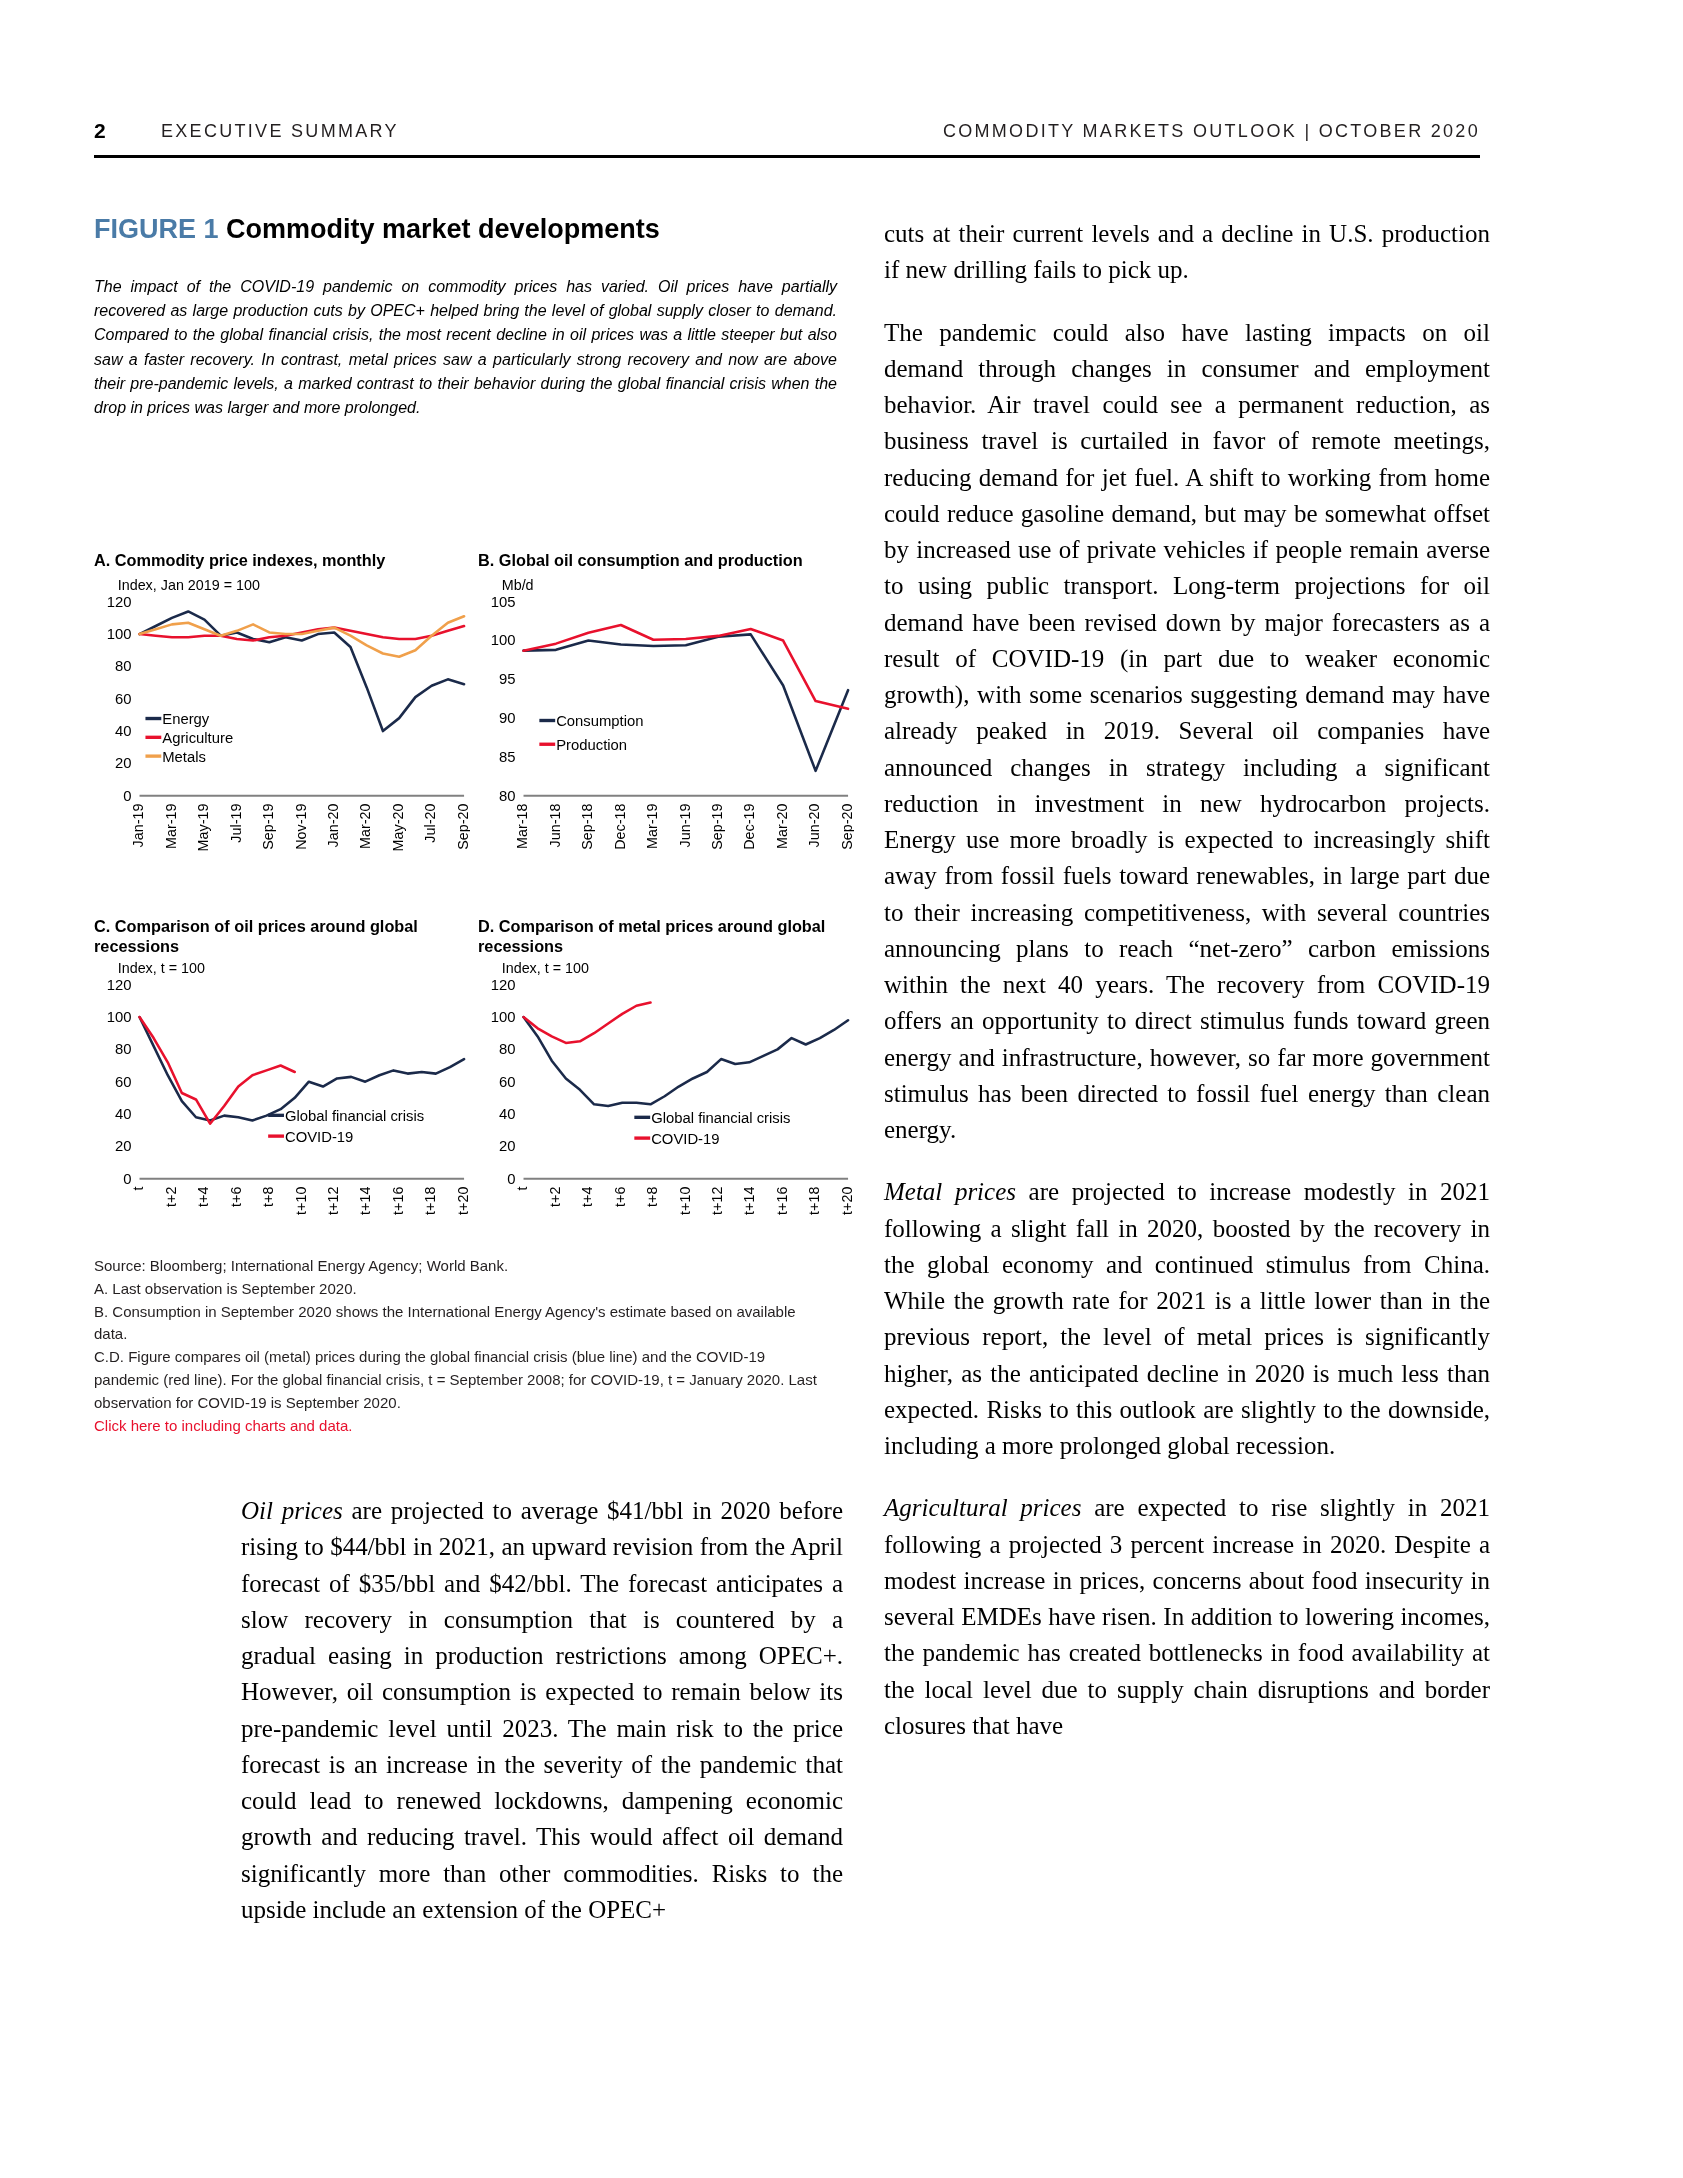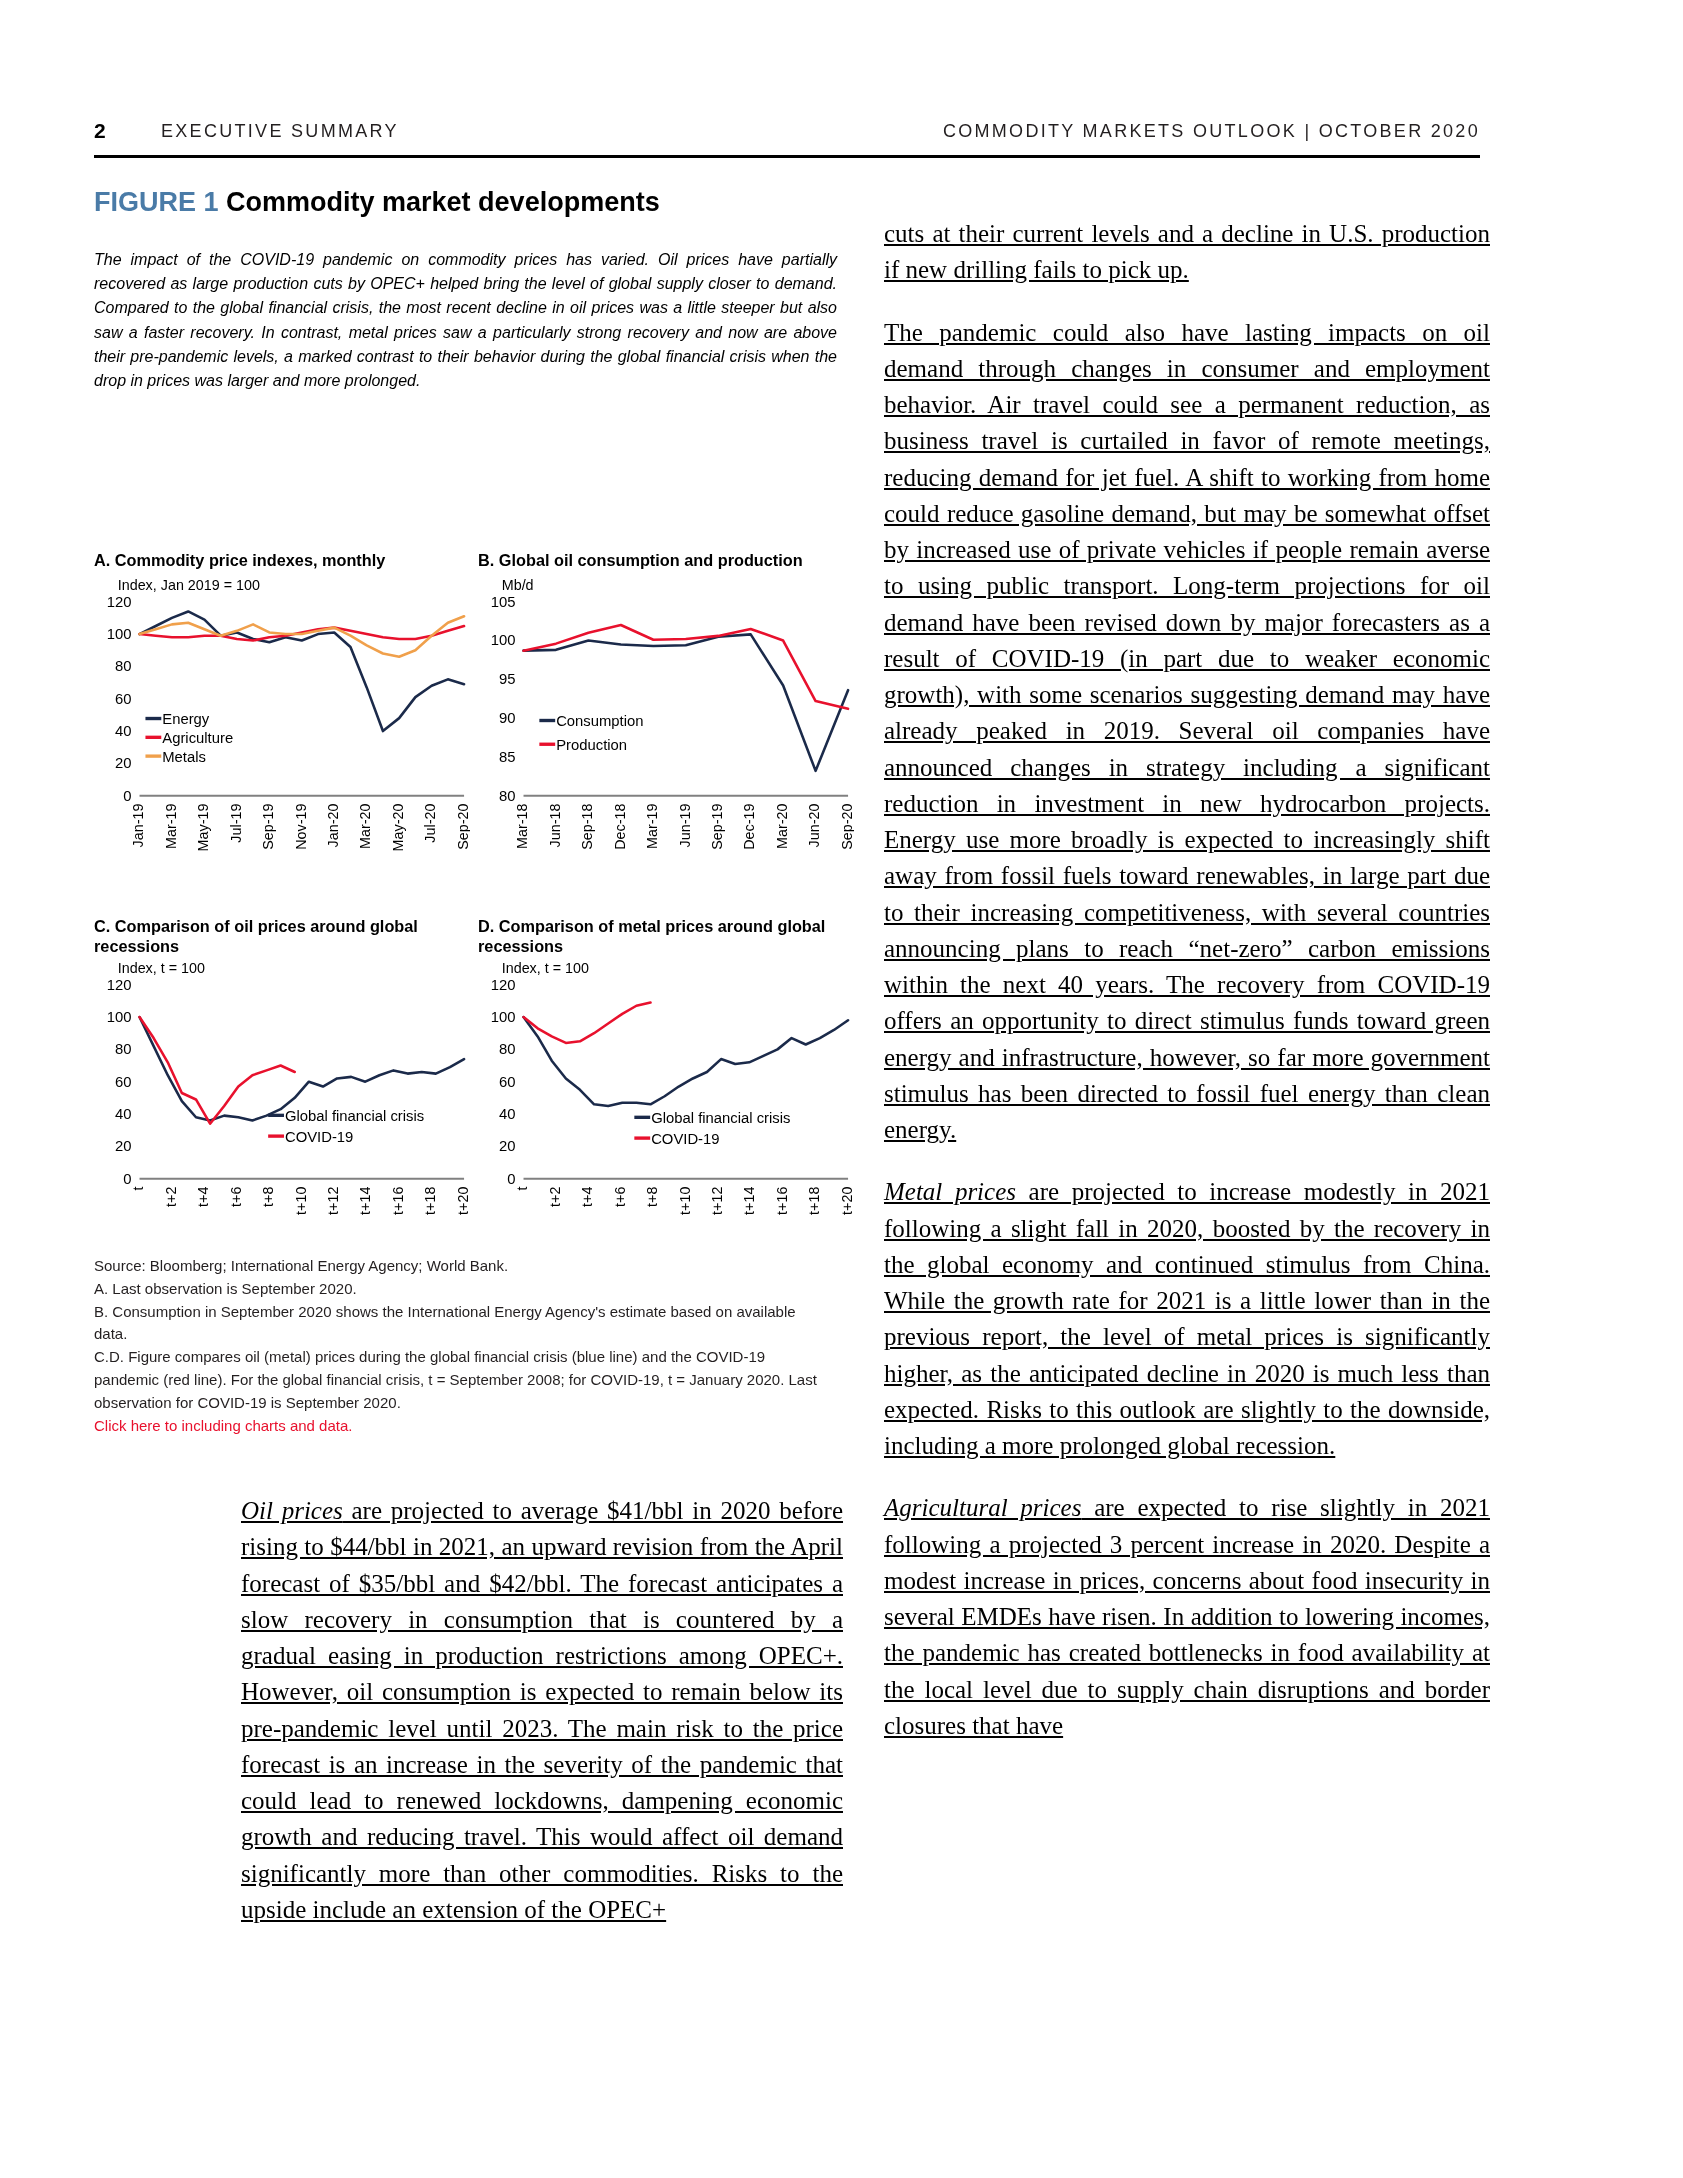--- a/index.html
+++ b/index.html
@@ -63,21 +63,21 @@
     top: 155px;
     width: 1386px;
     height: 3px;
     background: #000;
   }
 
   
   .col-left {
     position: absolute;
     left: 94px;
-    top: 188px;
+    top: 215px;
     width: 743px;
   }
   .col-right {
     position: absolute;
     left: 884px;
     top: 216px;
     width: 606px;
   }
 
   .figure-title {
@@ -155,21 +155,21 @@
   .notes .link { color: #e8112d; }
 
   
   .prose {
     font-family: "Liberation Serif", serif;
     font-size: 25px;
     line-height: 1.45;
     text-align: justify;
     color: #000;
   }
-  .prose p { margin: 0 0 26px 0; text-decoration: underline; }
+  .prose p { margin: 0 0 26px 0; }
   .prose p:last-child { margin-bottom: 0; }
   .prose em { font-style: italic; }
 
   .bottom-left-prose {
     position: absolute;
     left: 241px;
     top: 1493px;
     width: 602px;
   }
 </style>

